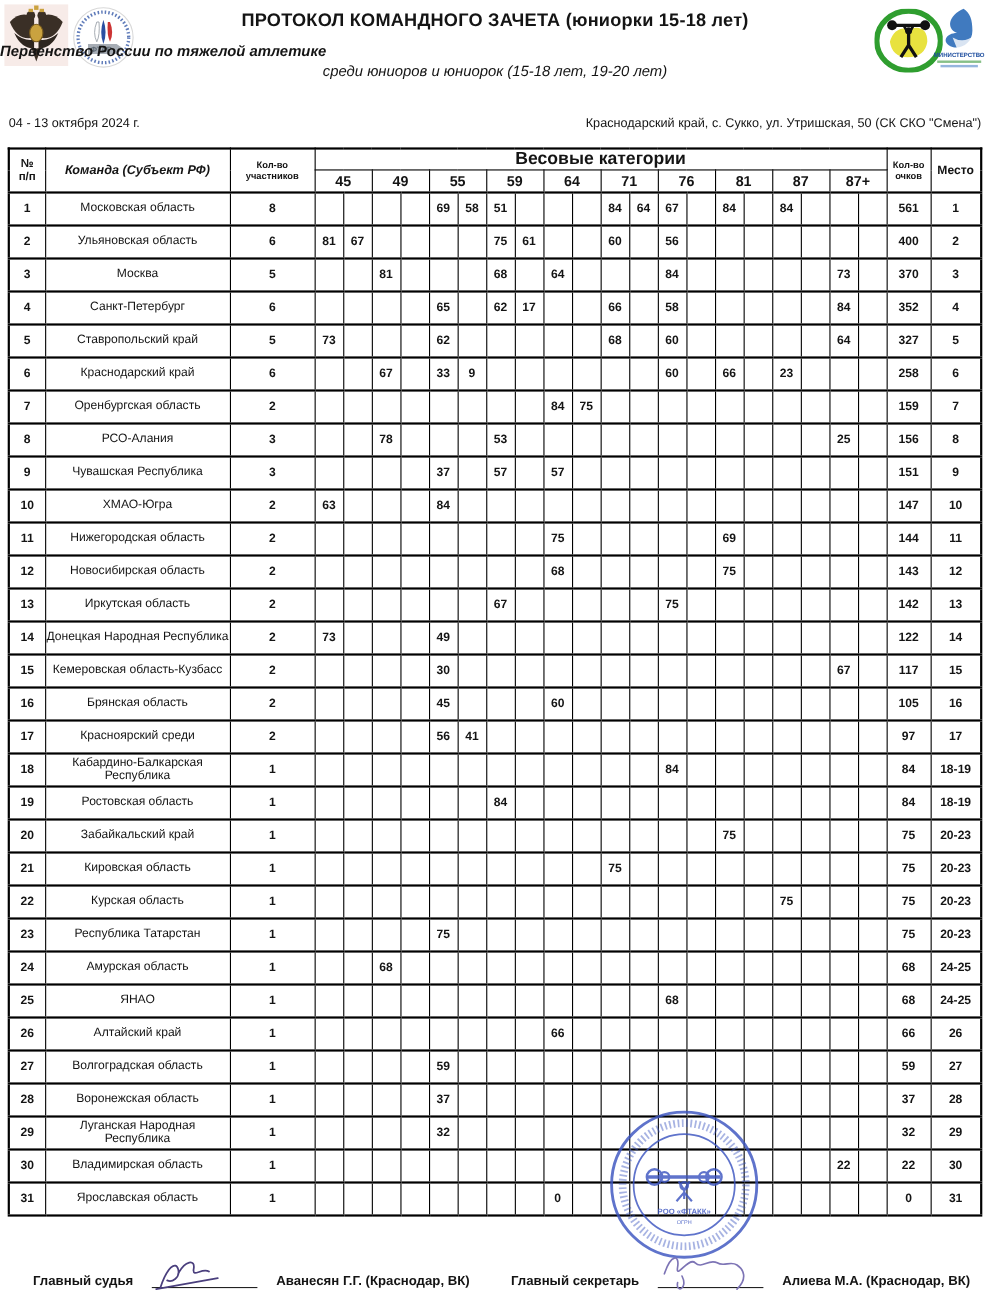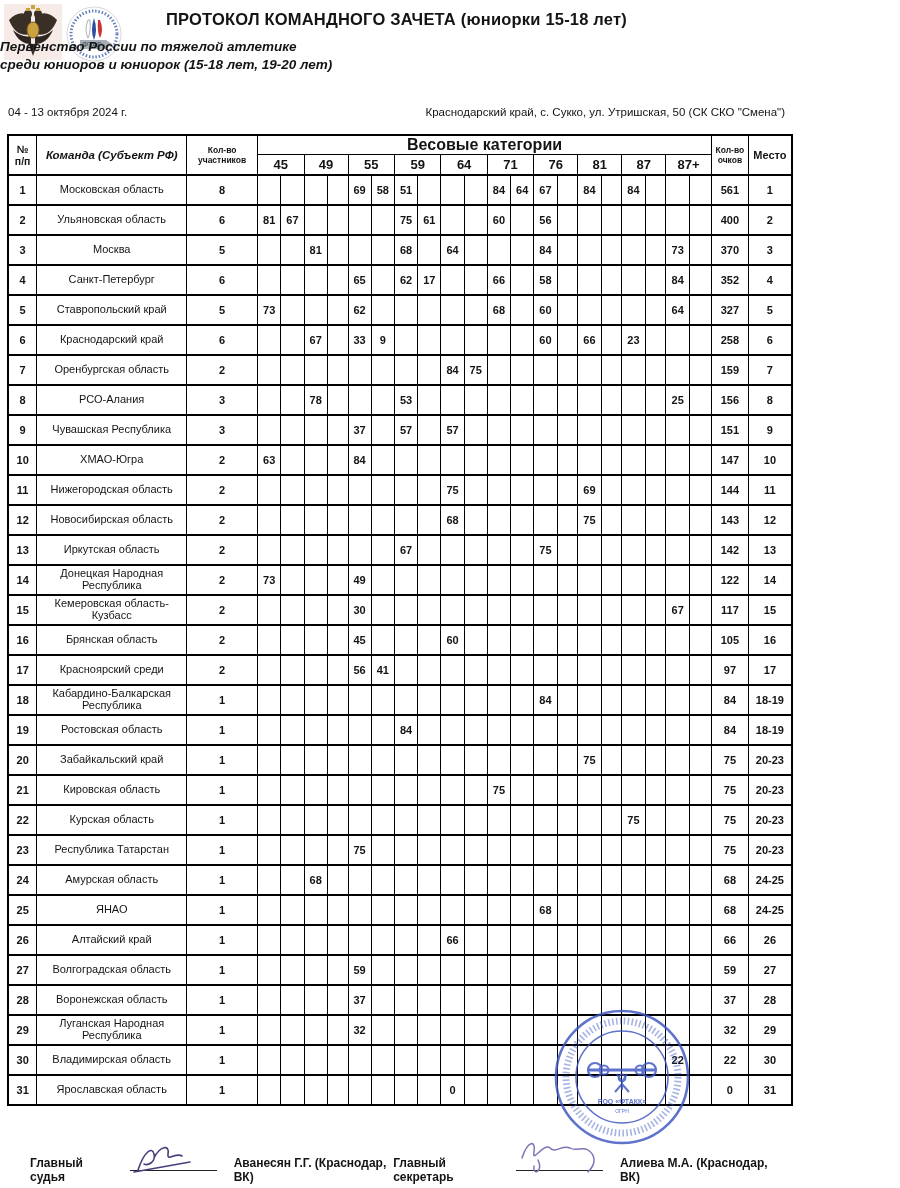--- a/index.html
+++ b/index.html
@@ -1,25 +1,25 @@
 <!DOCTYPE html>
 <html><head>
 <meta charset="utf-8">
 <style>
   html,body { margin:0; padding:0; background:#ffffff; }
-  .page { position:relative; width:793px; height:1188px; background:#fff;
+  .page { position:relative; width:900px; height:1188px; background:#fff;
           font-family:"Liberation Sans", sans-serif; color:#141414; overflow:hidden; }
 
   
   .title { position:absolute; top:10px; left:0; right:0; text-align:center;
            font-size:16.5px; font-weight:bold; letter-spacing:.2px; }
   .sub1  { position:absolute; top:39px; left:0; right:0; text-align:left;
            font-size:13.5px; font-weight:bold; font-style:italic; }
-  .sub2  { position:absolute; top:57px; left:0; right:0; text-align:left;
-           font-size:13.5px; font-weight:bold; font-style:italic; }
+  .sub2  { position:absolute; top:57px; left:0; right:0; text-align:center;
+           font-size:13.5px; font-weight:normal; font-style:italic; }
   .logo { position:absolute; }
   .meta { position:absolute; top:106px; left:8px; right:8px; display:flex;
           justify-content:space-between; font-size:11.5px; font-weight:normal; }
 
   
   table.protocol { position:absolute; top:134px; left:7px; border-collapse:collapse;
                    table-layout:fixed; border:2px solid #000; }
   .protocol th, .protocol td { border:1px solid #000; padding:0; text-align:center;
                    vertical-align:middle; overflow:hidden; }
   .protocol thead th { font-weight:bold; }
@@ -37,21 +37,21 @@
   .gs      { border-left-width:2px; }
   .c-score { font-weight:bold; border-left-width:2px; border-right-width:2px; }
   .c-place { font-weight:bold; }
 
   
   .stamp { position:absolute; left:551px; top:1006px; width:142px; height:142px; opacity:.82; }
 
   
   .footer { position:absolute; top:1156px; left:30px; right:18px; display:flex;
             justify-content:space-between; font-size:12px; font-weight:bold; }
-  .sig-block { display:flex; align-items:flex-start; gap:17px; }
+  .sig-block { display:flex; align-items:center; gap:17px; }
   .sig-line { display:inline-block; width:96px; border-bottom:1.5px solid #222;
               height:14px; position:relative; }
   .sig-svg { position:absolute; left:2px; bottom:-6px; overflow:visible; }
 </style>
 </head>
 <body>
 
 <div class="page">
 
   <div class="logo" style="left:4px;top:4px;width:58px;height:56px;background:#f7ebe8;">

